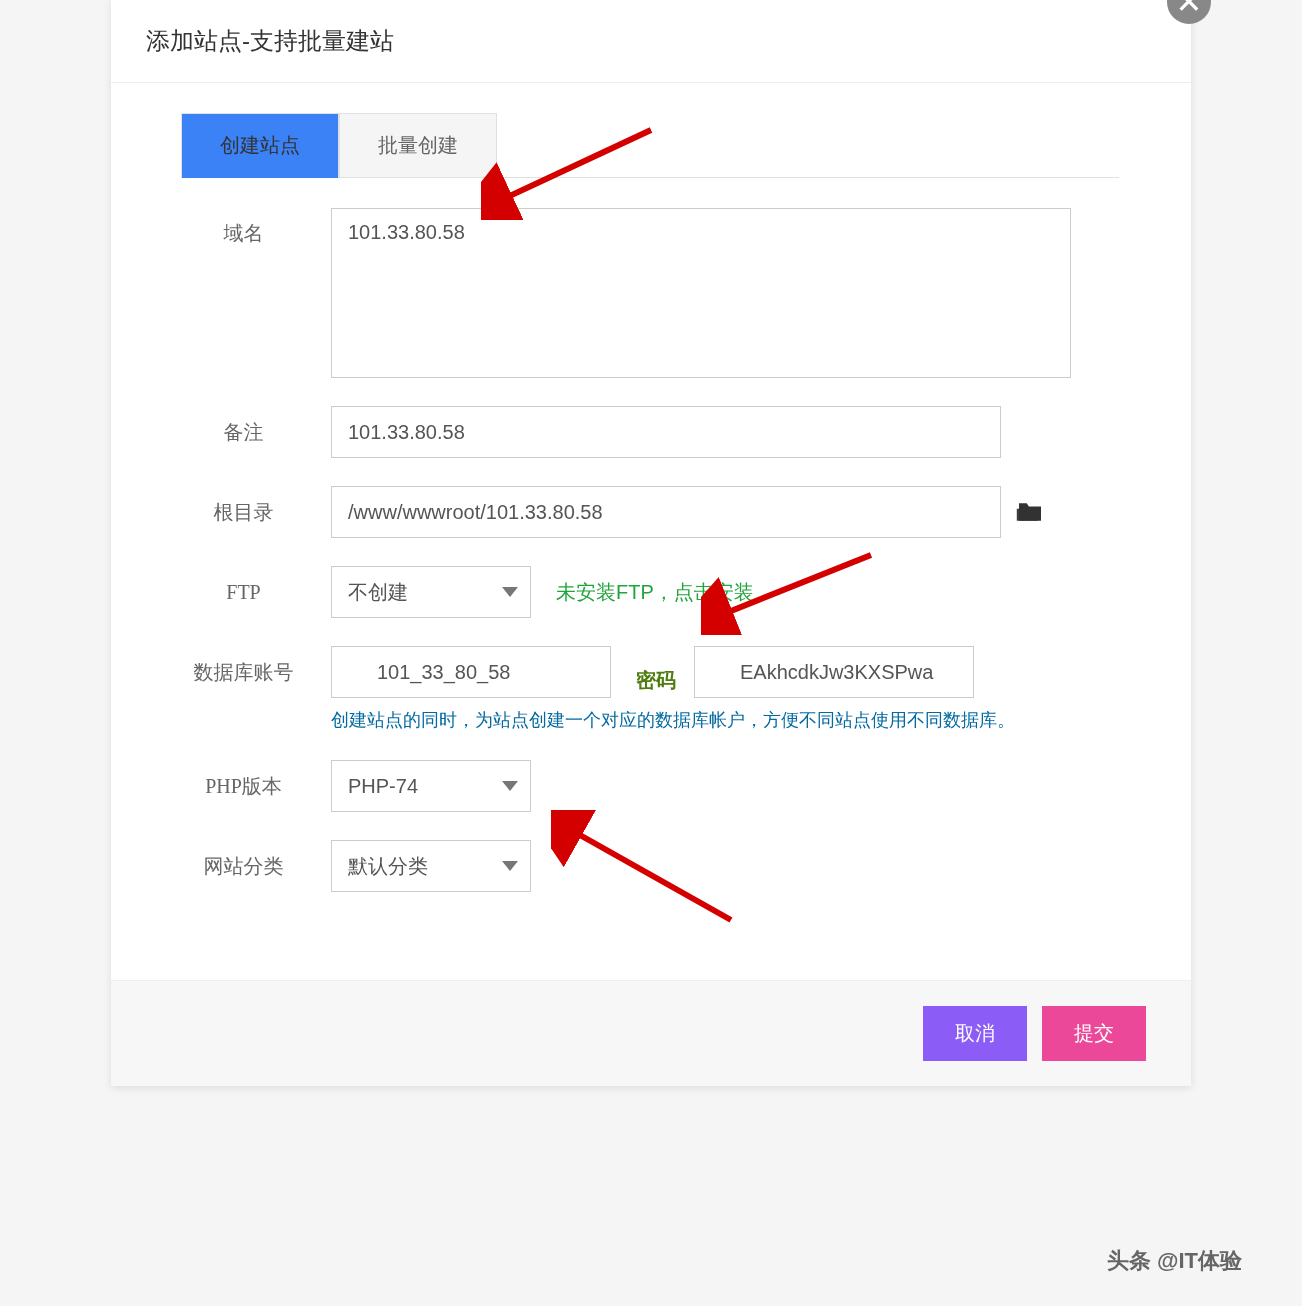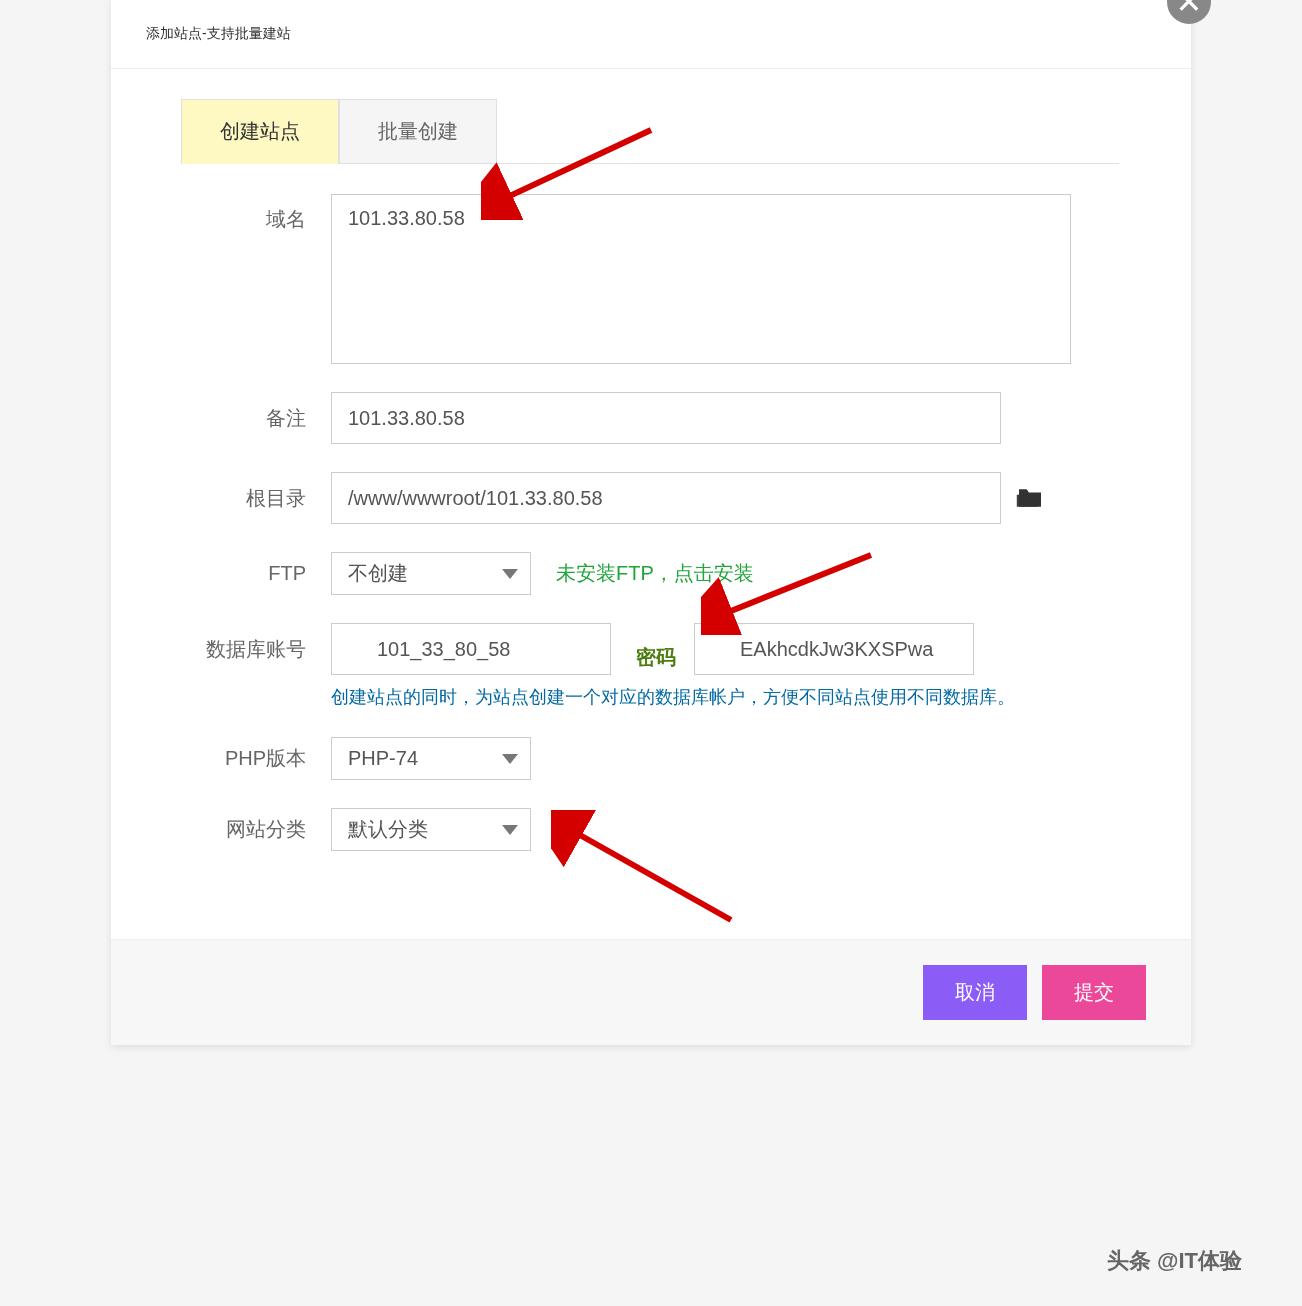--- a/index.html
+++ b/index.html
@@ -20,21 +20,21 @@
       margin: 0 auto;
       box-shadow: 0 2px 8px rgba(0,0,0,0.1);
       position: relative;
     }
     .modal-header {
       padding: 25px 35px;
       border-bottom: 1px solid #eee;
       position: relative;
     }
     .modal-title {
-      font-size: 14px;
+      font-size: 24px;
       color: #333;
       font-weight: normal;
     }
     .close-btn {
       position: absolute;
       right: -20px;
       top: -20px;
       width: 44px;
       height: 44px;
       border-radius: 50%;
@@ -58,46 +58,47 @@
       font-size: 20px;
       cursor: pointer;
       border: 1px solid transparent;
       border-bottom: none;
       color: #666;
       position: relative;
     }
     .tab.active {
       color: #333;
       border-color: #e0e0e0;
-      background: #fef9c3;
+      background: #3b82f6;
       margin-bottom: -1px;
       text-align: center;
     }
     .tab:not(.active) {
       background: #f5f5f5;
       border-color: #e0e0e0;
     }
     .form {
       padding: 30px 70px 60px 70px;
     }
     .form-row {
       display: flex;
       align-items: flex-start;
       margin-bottom: 28px;
     }
     .form-row.align-center {
       align-items: center;
     }
     .label {
       width: 150px;
-      text-align: right;
+      text-align: center;
       padding-right: 25px;
       font-size: 20px;
       color: #666;
       padding-top: 12px;
+      font-family: Liberation Serif, serif;
     }
     .form-row.align-center .label {
       padding-top: 0;
     }
     .textarea {
       width: 740px;
       height: 170px;
       border: 1px solid #ccc;
       padding: 12px 16px;
       font-size: 20px;
@@ -115,21 +116,21 @@
     }
     .input-large {
       width: 670px;
     }
     .input-medium {
       width: 280px;
       padding-left: 45px;
     }
     .select-box {
       border: 1px solid #ccc;
-      height: 43px;
+      height: 52px;
       display: flex;
       align-items: center;
       justify-content: space-between;
       padding: 0 12px 0 16px;
       font-size: 20px;
       color: #555;
       cursor: pointer;
       background: #fff;
     }
     .select-200 { width: 200px; }

